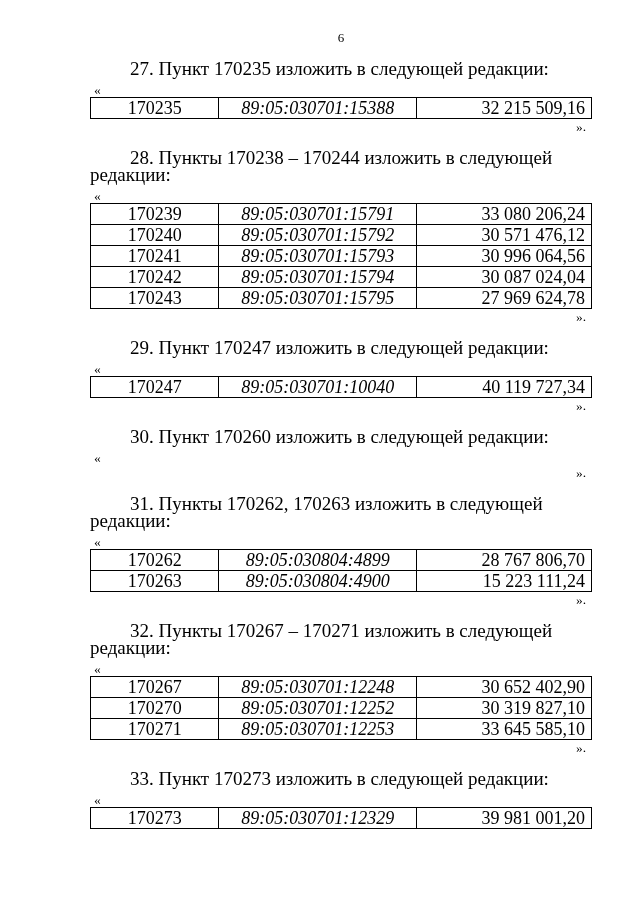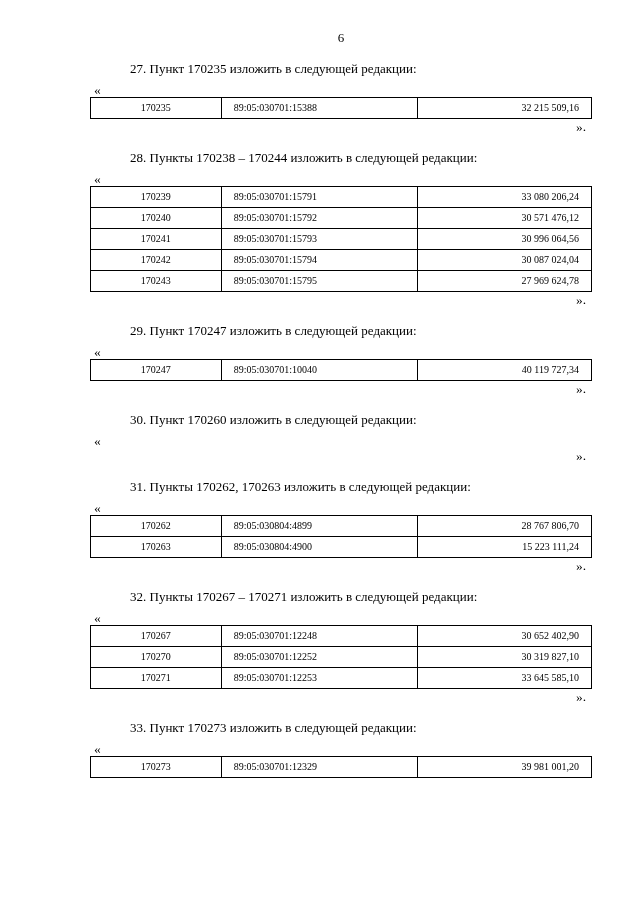--- a/index.html
+++ b/index.html
@@ -22,21 +22,21 @@
     background: #ffffff;
   }
   .page-number {
     text-align: center;
     font-size: 13px;
     line-height: 15px;
     margin-bottom: 10px;
   }
   .section .heading {
     margin: 15px 0 5px 0;
-    font-size: 13px;
+    font-size: 19px;
     line-height: 17px;
     text-indent: 40px;
   }
   .quote-open {
     font-size: 13.5px;
     line-height: 15px;
     height: 15px;
     padding-left: 4px;
   }
   .quote-close {
@@ -46,28 +46,28 @@
     text-align: right;
     padding-right: 6px;
   }
   table.data-table {
     border-collapse: collapse;
     width: 100%;
     table-layout: fixed;
   }
   table.data-table td {
     border: 1px solid #000000;
-    font-size: 10px;
+    font-size: 18px;
     line-height: 18px;
-    padding: 1px 12px;
+    padding: 1px 6px;
     overflow: hidden;
     white-space: nowrap;
   }
   td.c0 { width: 25%; text-align: center; }
-  td.c1 { width: 40%; text-align: left; }
+  td.c1 { width: 40%; text-align: center; font-style: italic; }
   td.c2 { width: 35%; text-align: right; padding-right: 8px; }
 </style>
 </head>
 <body>
 
 <div class="page">
   <div class="page-number">6</div>
   <div id="sections">
   <section class="section">
     <p class="heading">27. Пункт 170235 изложить в следующей редакции:</p>

